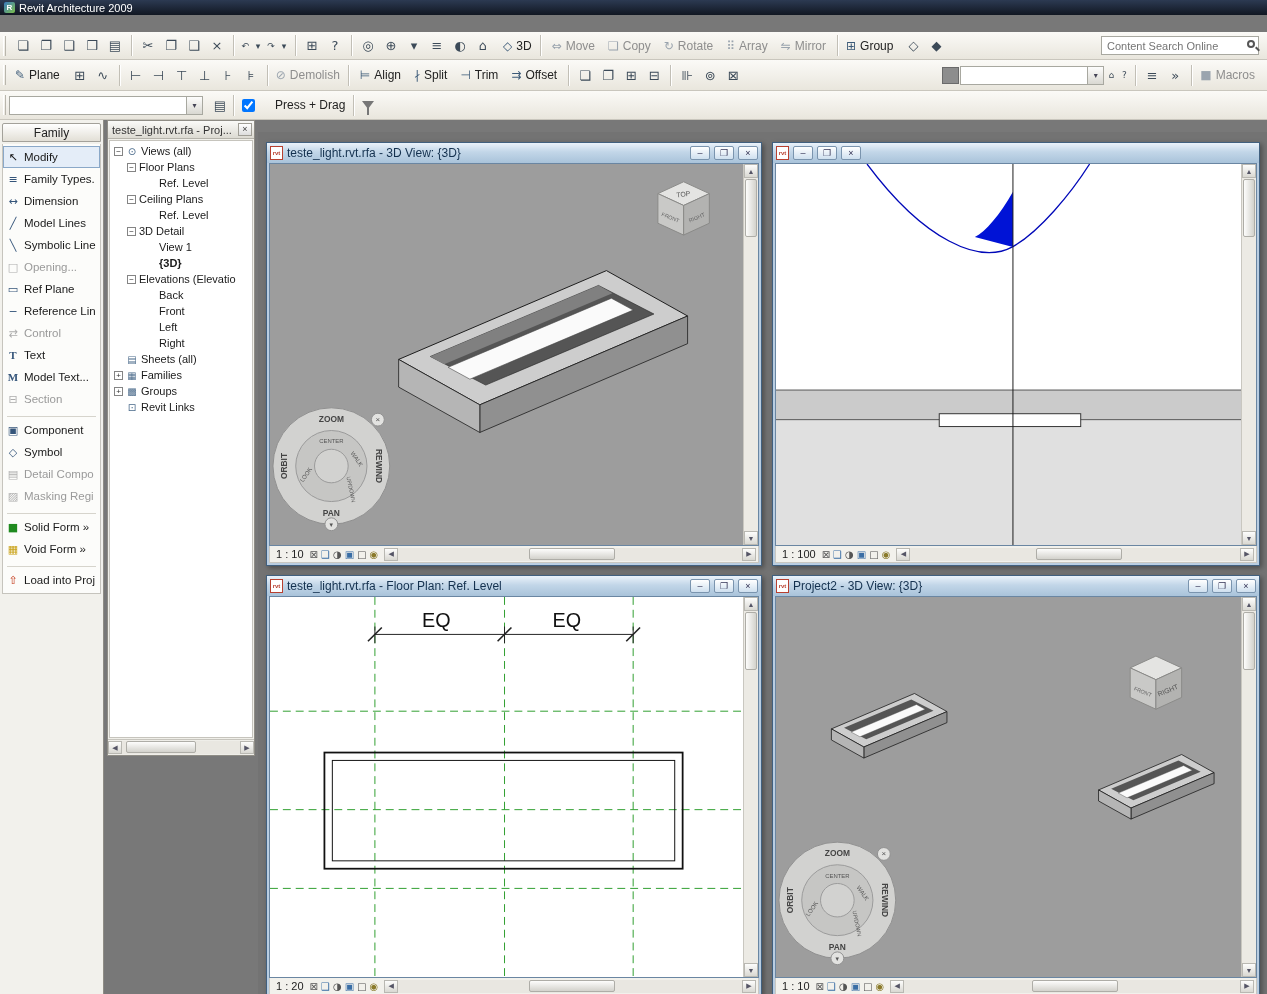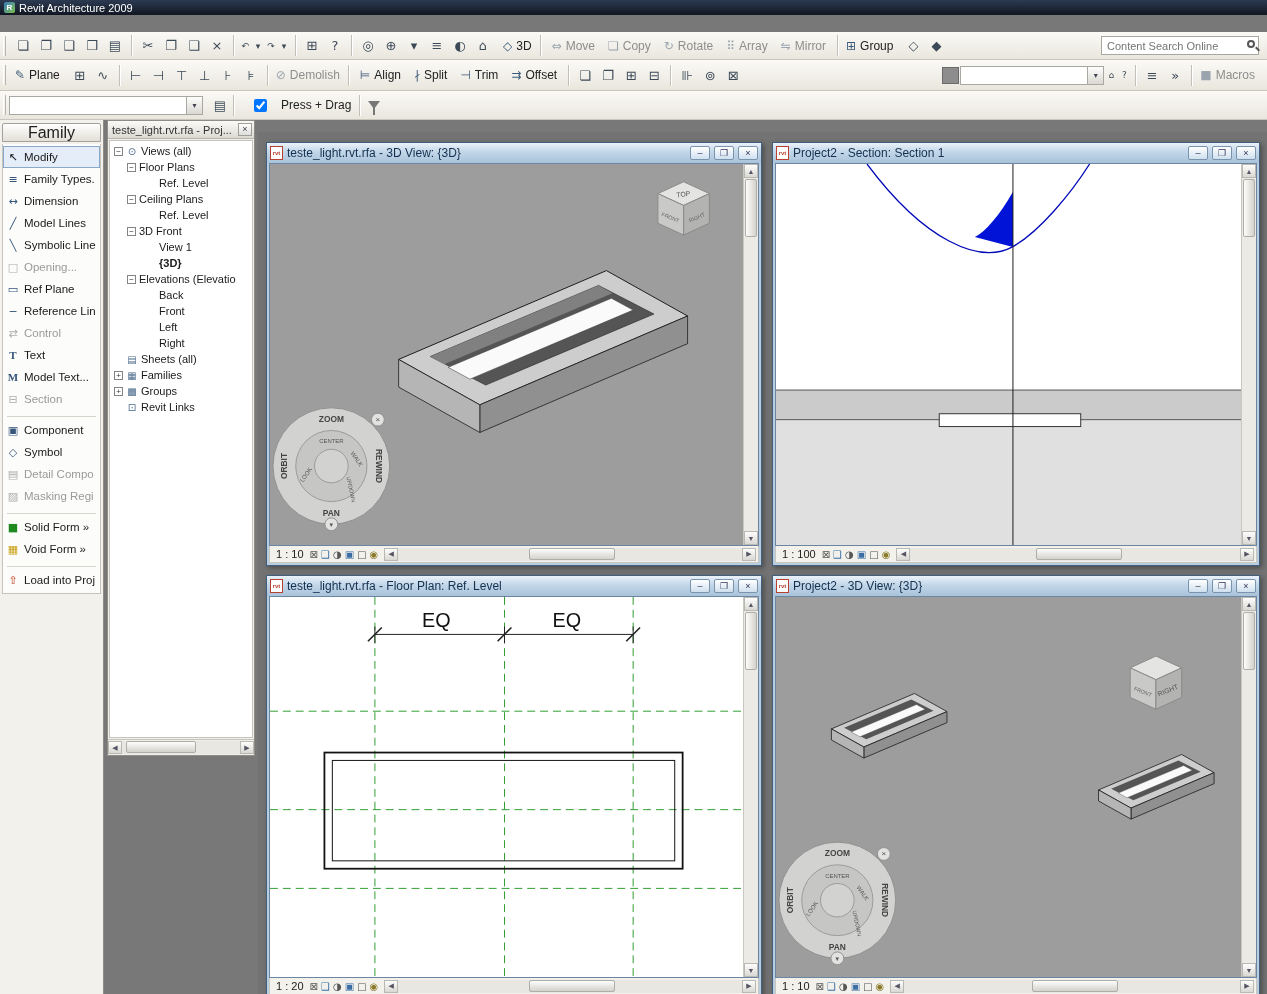--- a/index.html
+++ b/index.html
@@ -40,34 +40,34 @@
   .searchwrap { position:relative; margin-left:auto; margin-right:8px; }
   .searchwrap input { width:158px; height:19px; border:1px solid #a8a8a0; font-size:11px; padding:0 18px 0 5px;
     font-family:"Liberation Sans", sans-serif; color:#444; background:#fff; }
   .mag { position:absolute; right:4px; top:4px; width:8px; height:8px; border:2px solid #555; border-radius:50%; }
   .mag::after { content:""; position:absolute; left:6px; top:6px; width:5px; height:2px; background:#555; transform:rotate(45deg); }
   .swatch { width:17px; height:17px; background:#8d8d8d; border:1px solid #6a6a6a; }
   .combo { display:flex; align-items:center; }
   .combo input { height:19px; border:1px solid #a8a8a0; background:#fff; font-size:11px; padding:0 4px; }
   .combo .drop { width:16px; height:19px; border:1px solid #a8a8a0; border-left:none;
     background:linear-gradient(#fdfdfc,#d9d8d2); font-size:8px; display:flex; align-items:center; justify-content:center; color:#445; }
-  .checkrow { display:flex; align-items:center; gap:14px; font-size:12px; color:#222; padding:0 6px;margin-left:12px; }
+  .checkrow { display:flex; align-items:center; gap:20px; font-size:12px; color:#222; padding:0 6px; }
   .funnel { width:0; height:0; border-left:6px solid transparent; border-right:6px solid transparent;
     border-top:8px solid #777; position:relative; margin:0 6px; }
   .funnel::after { content:""; position:absolute; left:-1px; top:-2px; width:2px; height:8px; background:#777; }
 
   
   .main { position:absolute; left:0; top:120px; width:100%; height:874px; background:#787878; }
 
   
   .family-panel { position:absolute; left:0; top:0; width:104px; height:874px; background:#f2f1ec;
     border-right:1px solid #8f8d86; }
   .fam-header { margin:3px 2px 2px; height:19px; background:linear-gradient(#ffffff,#e2dfd6);
     border:1px solid #a3a19a; border-radius:2px 2px 0 0; display:flex; align-items:center; justify-content:center;
-    font-size:16px; color:#222; }
+    font-size:12px; color:#222; }
   .fam-list { margin:0 2px; background:#fcfcfa; border:1px solid #c6c4bd; border-top:none; padding:2px 0; }
   .fam-item { display:flex; align-items:center; gap:4px; height:22px; padding:0 3px; font-size:11.5px; color:#1a1a1a; }
   .fam-item[data-state="selected"] { background:#e4edf8; outline:1px solid #8aa8c8; outline-offset:-1px; }
   .fam-item[data-state="disabled"] { color:#9a9a9a; }
   .fam-item[data-state="disabled"] .fam-ico { color:#adadad !important; }
   .fam-item[data-state="separator"] { height:5px; padding:0; margin:2px 4px; border-bottom:1px solid #d6d4cc; }
   .fam-ico { width:14px; text-align:center; font-size:11px; color:#35557a; font-family:"DejaVu Sans", sans-serif; }
   [data-name="modify-cursor-icon"] { color:#111 !important; }
   [data-name="solid-form-icon"] { color:#1f8a1f !important; }
   [data-name="void-form-icon"] { color:#c8a014 !important; }
@@ -482,21 +482,21 @@
 
           <div class="tree-row" data-name="tree-item" data-level="2" title="Ref. Level">
             <span class="expander" data-name="tree-expander-icon"></span>
 
             <span class="tree-label">Ref. Level</span>
           </div>
 
           <div class="tree-row" data-name="tree-item" data-level="1" title="3D Views">
             <span class="expander" data-name="tree-expander-icon">−</span>
 
-            <span class="tree-label">3D Front</span>
+            <span class="tree-label">3D Detail</span>
           </div>
 
           <div class="tree-row" data-name="tree-item" data-level="2" title="View 1">
             <span class="expander" data-name="tree-expander-icon"></span>
 
             <span class="tree-label">View 1</span>
           </div>
 
           <div class="tree-row" data-name="tree-item" data-level="2" data-state="bold" title="{3D}">
             <span class="expander" data-name="tree-expander-icon"></span>
@@ -647,21 +647,20 @@
                 <span class="hthumb" data-name="scroll-thumb"></span>
               </span>
             <span class="sbtn h" data-name="scroll-right-icon">▶</span>
           </span>
         </div>
       </div>
 
       <div class="win" style="left:514px; top:10px; width:488px; height:424px;" data-name="window-project-section">
         <div class="win-title" data-name="window-titlebar">
           <span class="rvt-ico" data-name="rvt-file-icon">rvt</span>
-          <span class="t" data-name="window-title">Project2 - Section: Section 1</span>
           <span class="win-btn" data-name="minimize-icon">–</span>
           <span class="win-btn" data-name="restore-icon">❐</span>
           <span class="win-btn" data-name="close-icon">×</span>
         </div>
         <div class="win-body">
           <div class="win-canvas" style="background:#fff" data-name="viewport-section-canvas">
             <svg viewBox="0 0 470 386" width="100%" height="100%" preserveAspectRatio="none">
               <rect x="0" y="259" width="470" height="127" fill="#e0e0e0" data-name="below-slab-region"></rect>
               <rect x="0" y="229" width="470" height="30" fill="#cbcbcb" data-name="ceiling-slab-section"></rect>
               <line x1="0" y1="229" x2="470" y2="229" stroke="#555" stroke-width="1"></line>

